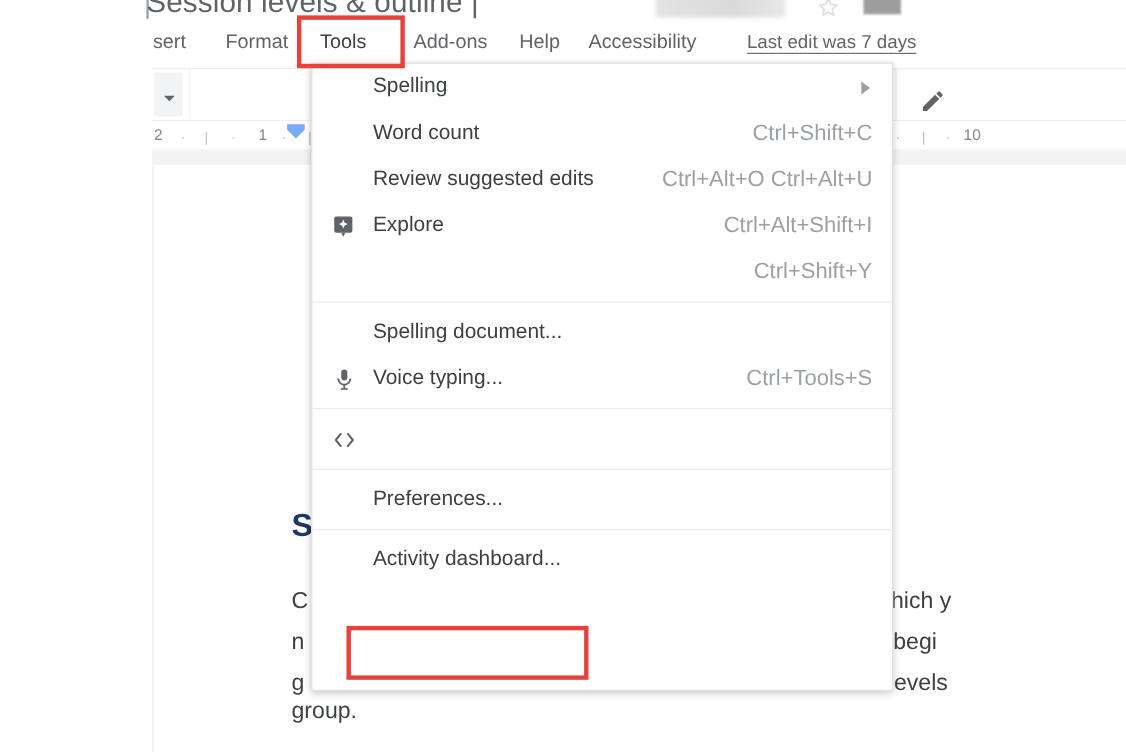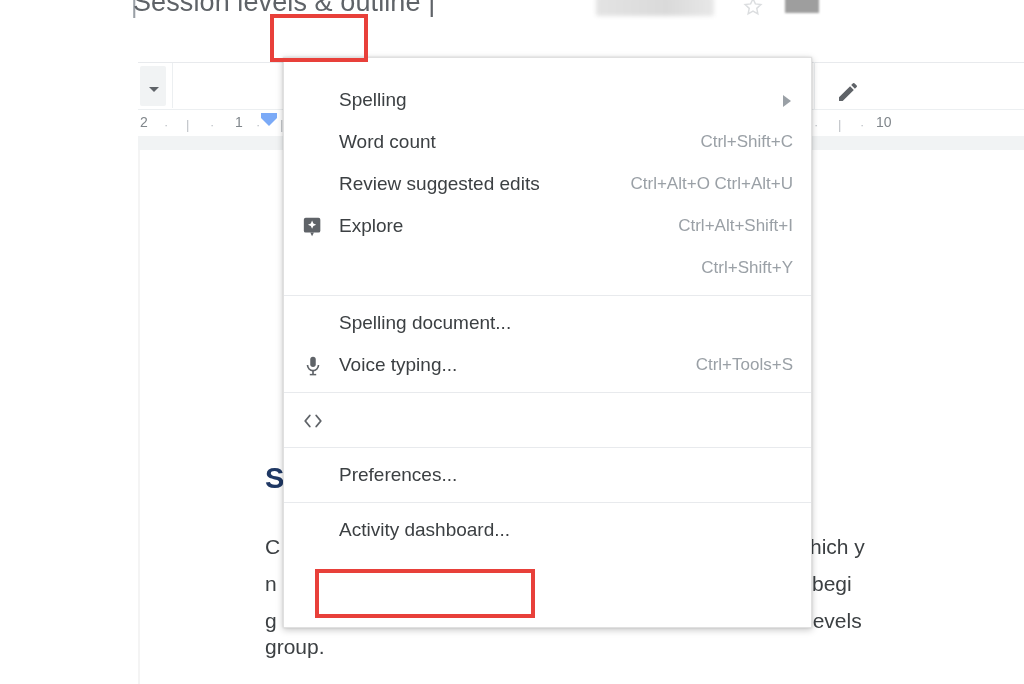--- a/index.html
+++ b/index.html
@@ -115,31 +115,31 @@
   .doc-body-line {
     position: absolute; font-size: 21px; color: #3c4043; white-space: nowrap;
   }
 
   
   .dropdown {
     position: absolute; left: 283px; top: 57px; width: 529px; height: 571px;
     background: #ffffff;
     border: 1px solid #e0e0e0;
     box-shadow: 0 2px 7px rgba(0,0,0,.22), 0 0 2px rgba(0,0,0,.12);
-    padding-top: 21px;
+    padding-top: 0;
   }
   .dd-item {
     position: relative; height: 42px; line-height: 42px;
     padding-left: 55px; padding-right: 18px;
     font-size: 19px; color: #3c4043; white-space: nowrap;
   }
   .dd-label { display: inline-block; vertical-align: top; }
   .dd-accel {
     position: absolute; right: 18px; top: 0; height: 42px; line-height: 42px;
-    font-size: 17px; color: #9aa0a6; white-space: nowrap;
+    font-size: 20px; color: #9aa0a6; white-space: nowrap;
   }
   .dd-icon {
     position: absolute; left: 18px; top: 11px; width: 22px; height: 22px;
   }
   .dd-sep { height: 1px; background: #e8eaed; margin: 6px 0; }
   .submenu-arrow {
     position: absolute; right: 20px; top: 16px;
     width: 0; height: 0;
     border-top: 6px solid transparent; border-bottom: 6px solid transparent;
     border-left: 8px solid #9aa0a6;
@@ -163,20 +163,29 @@
     <span class="doc-title">
       <span>Session levels &amp; outline</span> <span>|</span>
     </span>
     <div class="blur-block-title"></div>
     <svg class="star-icon" viewBox="0 0 24 24">
       <path d="M12 3l2.6 5.6 6 .7-4.5 4.2 1.2 6-5.3-3-5.3 3 1.2-6L3.4 9.3l6-.7z" fill="none" stroke="#9aa0a6" stroke-width="1.6"></path>
     </svg>
     <div class="blur-block-right"></div>
   </div>
 
+  <div class="menubar">
+    <div class="menu-item" style="left:133px">sert</div>
+    <div class="menu-item" style="left:199px">Format</div>
+    <div class="menu-item active" style="left:285px">Tools</div>
+    <div class="menu-item" style="left:370px">Add-ons</div>
+    <div class="menu-item" style="left:466px">Help</div>
+    <div class="menu-item" style="left:529px">Accessibility</div>
+    <div class="lastedit">Last edit was 7 days</div>
+  </div>
 
   <div class="toolbar"></div>
   <div class="tb-left-caret"></div>
   <div class="style-box">
     <span class="style-label">Title</span>
   </div>
   <div class="toolbar-divider-right"></div>
   <svg class="pencil-icon" viewBox="0 0 24 24">
     <path d="M3 17.3V21h3.7L17.8 9.9l-3.7-3.7L3 17.3zM20.7 7a1 1 0 0 0 0-1.4l-2.3-2.3a1 1 0 0 0-1.4 0l-1.8 1.8 3.7 3.7L20.7 7z" fill="#5f6368"></path>
   </svg>

